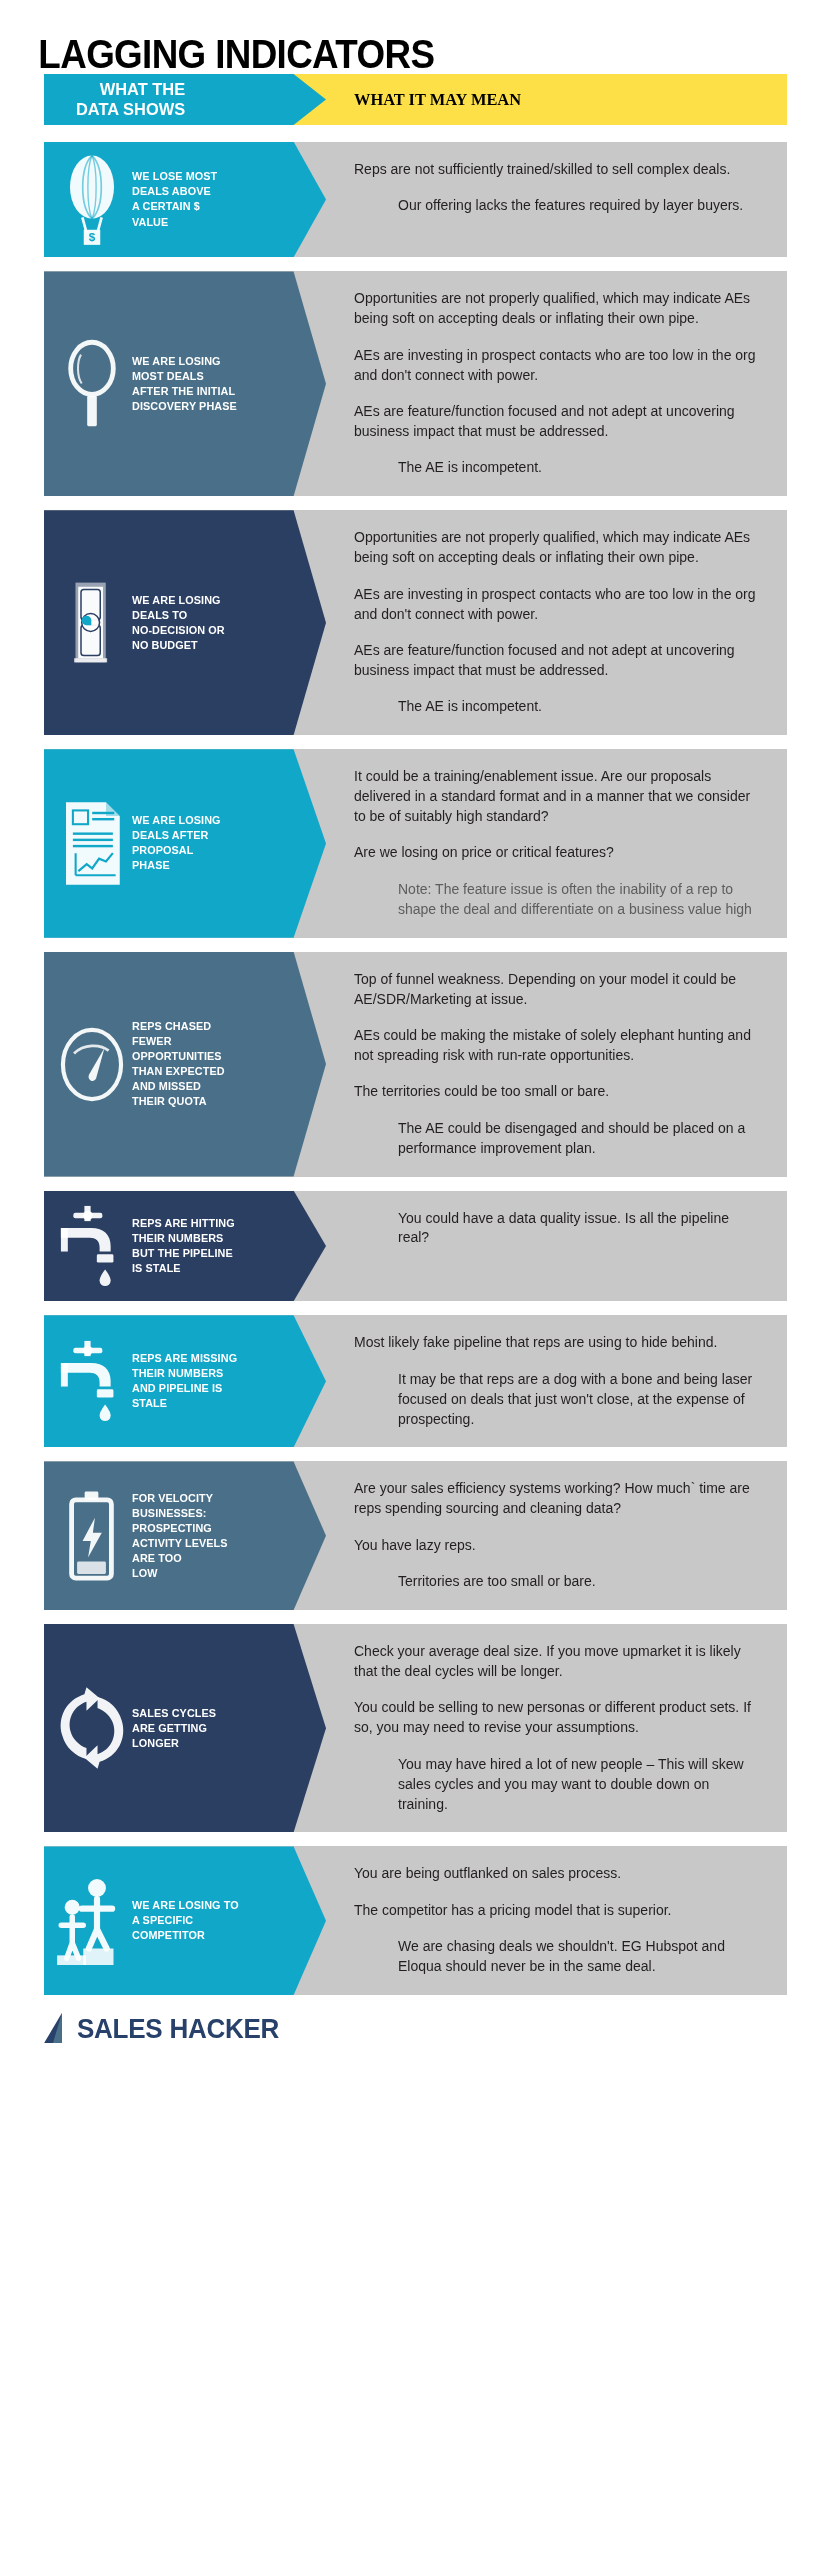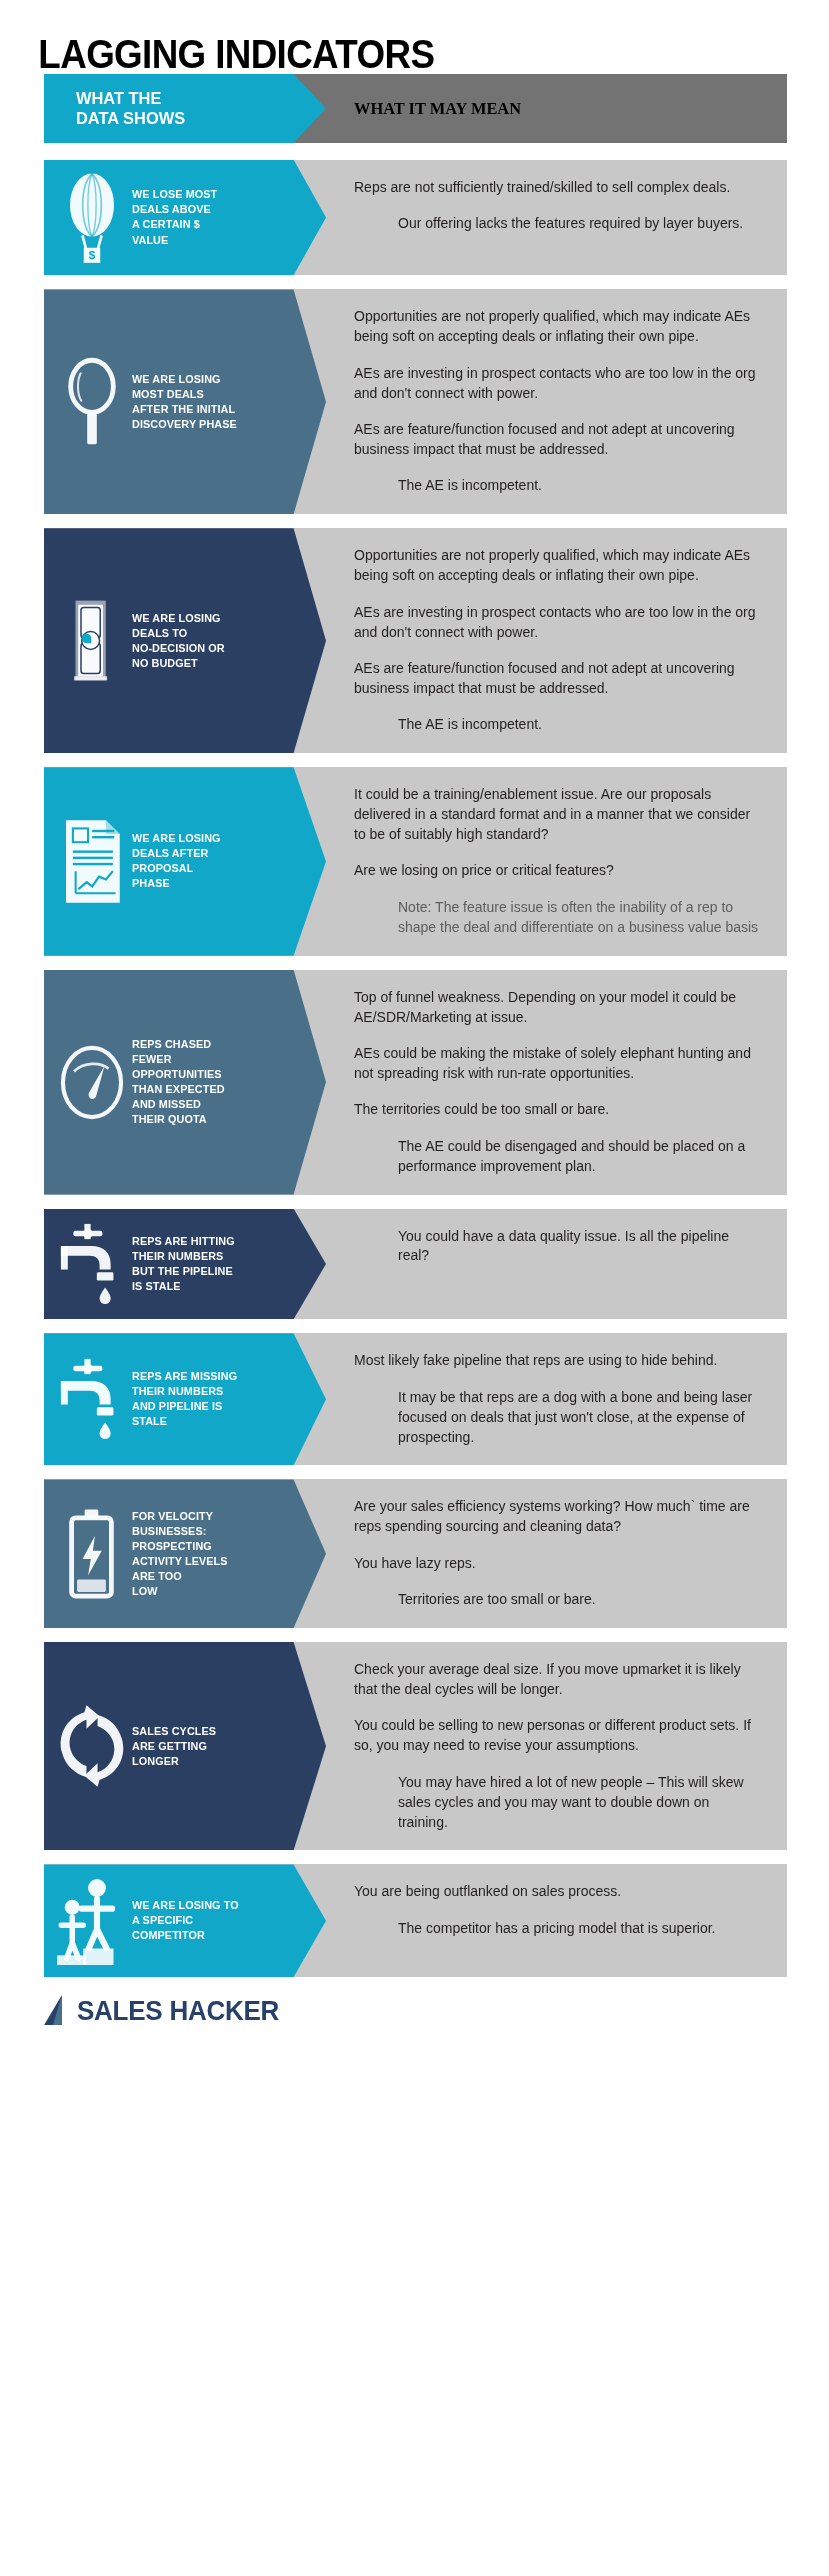--- a/index.html
+++ b/index.html
@@ -109,25 +109,26 @@
     color:#231f20;
     font-family:"Liberation Sans", sans-serif;
   }
   .meaning p:last-child{margin-bottom:0;margin-left:44px;}
   .meaning p.note{color:#5d5d5d;}
 
   
   .header-row{
     position:relative;
     margin:0 35px 15px 36px;
-    background:#737373;
-    height:69px;
+    background:#fde047;
+    height:51px;
     display:flex;
     align-items:stretch;
     overflow:hidden;
+    text-align:right;
   }
   .header-chev{
     flex:0 0 282px;
     width:282px;
     background:#10a7c8;
     display:flex;
     align-items:center;
     padding-left:32px;
     box-sizing:border-box;
     -webkit-clip-path:polygon(0 0, 88.5% 0, 100% 50%, 88.5% 100%, 0 100%);
@@ -289,21 +290,21 @@
       </svg>
             </div>
             <div class="chev-label">WE ARE LOSING
 DEALS AFTER
 PROPOSAL
 PHASE</div>
           </div>
           <div class="meaning">
             <p>It could be a training/enablement issue. Are our proposals delivered in a standard format and in a manner that we consider to be of suitably high standard?</p>
             <p>Are we losing on price or critical features?</p>
-            <p class="note">Note: The feature issue is often the inability of a rep to shape the deal and differentiate on a business value basis</p>
+            <p class="note">Note: The feature issue is often the inability of a rep to shape the deal and differentiate on a business value high</p>
           </div>
         </div>
       </div>
       <div class="row">
         <div class="row-inner">
           <div class="chev steel">
             <div class="icon-wrap">
               <svg width="72" height="83" viewBox="0 0 104 120">
         <ellipse cx="52" cy="60" rx="42" ry="50" fill="none" stroke="rgba(255,255,255,0.94)" stroke-width="6"></ellipse>
         <path d="M26 44 C40 30 64 30 76 40" fill="none" stroke="rgba(255,255,255,0.94)" stroke-width="4" opacity="0.9"></path>
@@ -432,20 +433,21 @@
         <rect x="6" y="114" width="42" height="16" fill="rgba(255,255,255,0.94)" opacity="0.92"></rect>
       </svg>
             </div>
             <div class="chev-label">WE ARE LOSING TO
 A SPECIFIC
 COMPETITOR</div>
           </div>
           <div class="meaning">
             <p>You are being outflanked on sales process.</p>
             <p>The competitor has a pricing model that is superior.</p>
+            <p>We are chasing deals we shouldn't. EG Hubspot and Eloqua should never be in the same deal.</p>
           </div>
         </div>
       </div>
     </div>
 
   <div class="footer">
     <span class="footer-mark">
       <svg width="23.5" height="30" viewBox="0 0 34 44" aria-hidden="true">
         <polygon points="26,0 26,44 0,44" fill="#27416b"></polygon>
         <polygon points="26,0 26,44 13,44" fill="#4a7089"></polygon>

